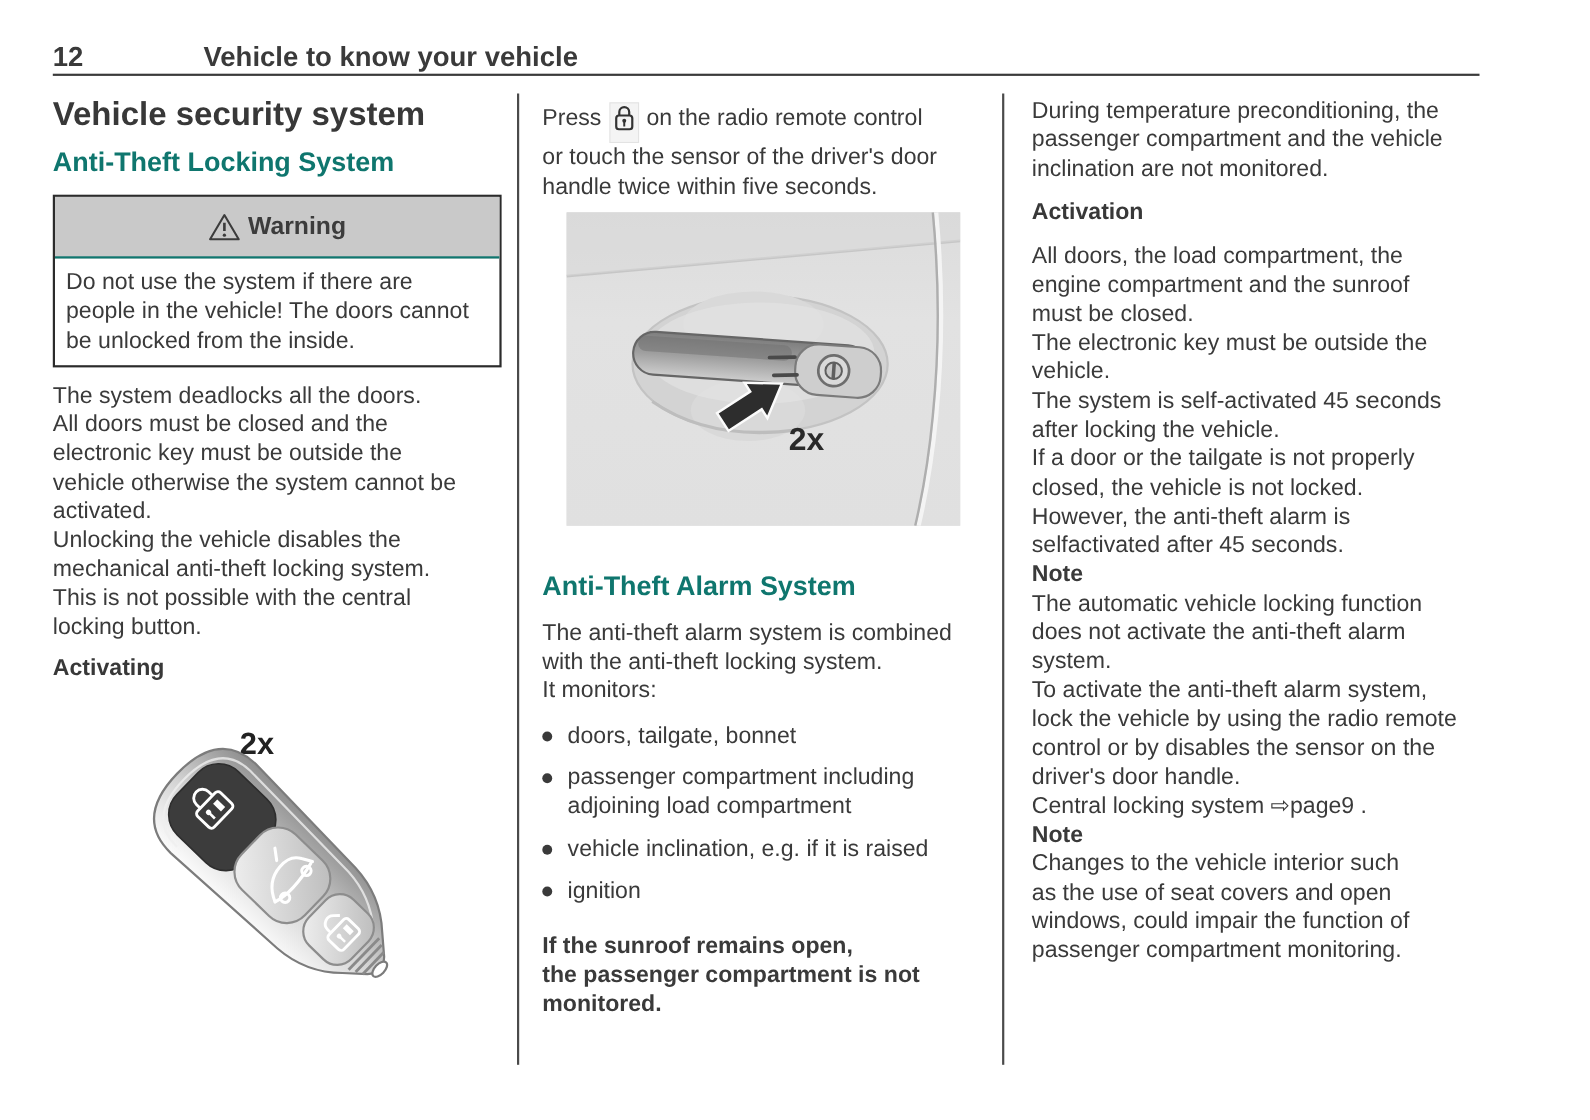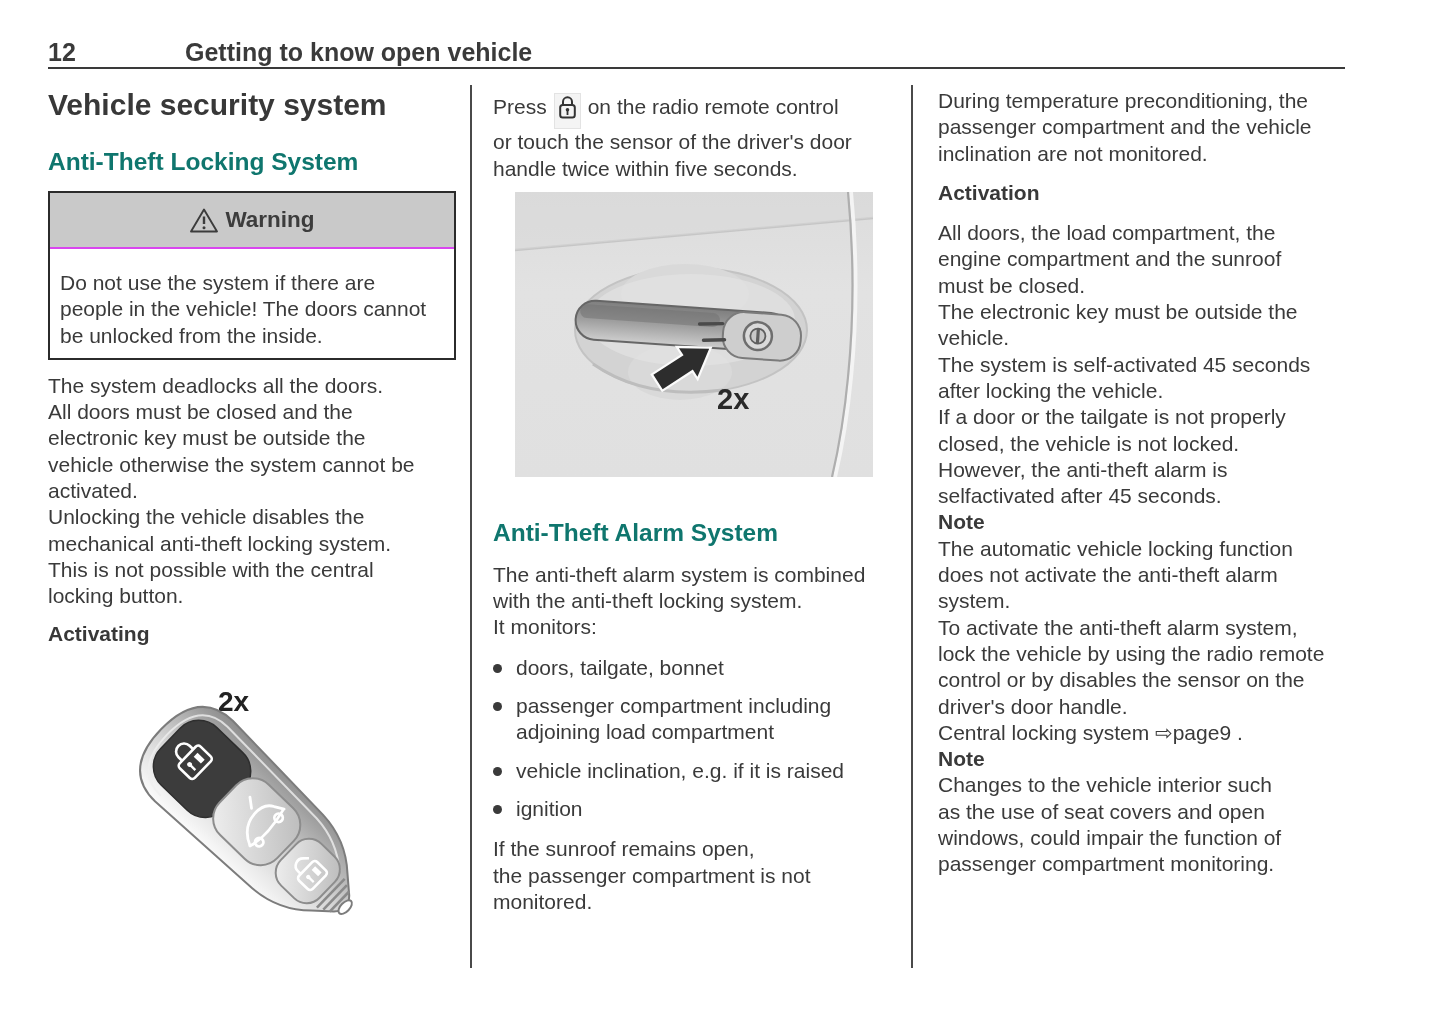--- a/index.html
+++ b/index.html
@@ -15,63 +15,63 @@
   
   .col{position:absolute;top:85px;font-size:21px;line-height:26.3px;}
   .col-1{left:48px;width:408px;}
   .col-2{left:493px;width:392px;}
   .col-3{left:938px;width:410px;}
   .vdivider{position:absolute;top:85px;width:2px;height:883px;background:#4a4a4a;}
   .vdivider-1{left:470px;}
   .vdivider-2{left:911px;}
 
   .pre{white-space:pre-line;margin:0;}
-  .h1{font-size:30px;line-height:33px;font-weight:bold;margin:3px 0 27px 0;color:#383838;}
+  .h1{font-size:30px;line-height:33px;font-weight:bold;margin:3px 0 13px 0;color:#383838;}
   .h2{font-size:24.5px;line-height:27px;font-weight:bold;margin:0 0 16px 0;color:#0f766e;}
   .h3{font-size:21px;line-height:26.3px;font-weight:bold;margin:0;color:#383838;}
   .bold-line{font-weight:bold;}
 
   
   .warning-box{border:2px solid #2b2b2b;margin:0 0 13px 0;}
-  .warning-head{background:#c9c9c9;border-bottom:2px solid #d946ef;height:54px;
+  .warning-head{background:#c9c9c9;border-bottom:2px solid #0f766e;height:54px;
                 display:flex;align-items:center;justify-content:center;gap:6px;}
   .warning-title{font-size:22.5px;font-weight:600;color:#3c3c3c;}
-  .warning-body{padding:21px 10px 9px 10px;}
+  .warning-body{padding:9px 10px 9px 10px;}
 
   
   .inline-lock{display:inline-block;vertical-align:-7px;margin:0 7px 0 7px;
                background:#f4f4f4;border:1px solid #e3e3e3;padding:1px 2px;}
 
   
   .keyfob-figure{position:relative;width:408px;height:305px;margin-top:22px;}
   .keyfob-figure svg{position:absolute;left:38px;top:0;}
   .fob-label-2x{position:absolute;left:170px;top:20px;font-size:28px;font-weight:bold;color:#222;}
 
   .door-figure{position:relative;width:358px;height:285px;margin:10px 0 42px 22px;background:#e1e1e1;}
   .door-label-2x{position:absolute;left:202px;top:194px;font-size:29px;font-weight:bold;color:#2a2a2a;}
 
   
   ul.bullets{list-style:none;margin:14px 0 0 0;padding:0;}
   ul.bullets li{position:relative;padding-left:23px;margin:0 0 12px 0;}
   .bullet-dot{position:absolute;left:0;top:9px;width:9px;height:9px;border-radius:50%;background:#3a3a3a;}
 
-  .mt14{margin-top:14px;}
+  .mt14{margin-top:24px;font-weight:bold;}
   .mb12{margin-bottom:12px;}
   .act-head{margin:11px 0 0 0;}
   .col3-act{margin:13px 0 14px 0;}
   .press-para{margin-top:8px;}
 </style>
 </head>
 <body>
 
 <div class="page">
 
   <div class="page-header">
     <span class="page-number">12</span>
-    <span class="chapter-title">Getting to know open vehicle</span>
+    <span class="chapter-title">Vehicle to know your vehicle</span>
   </div>
   <div class="header-rule"></div>
 
   <section class="col col-1">
     <div class="h1">Vehicle security system</div>
     <div class="h2">Anti-Theft Locking System</div>
 
     <div class="warning-box">
       <div class="warning-head">
         <svg width="30" height="27" viewBox="0 0 30 27">

